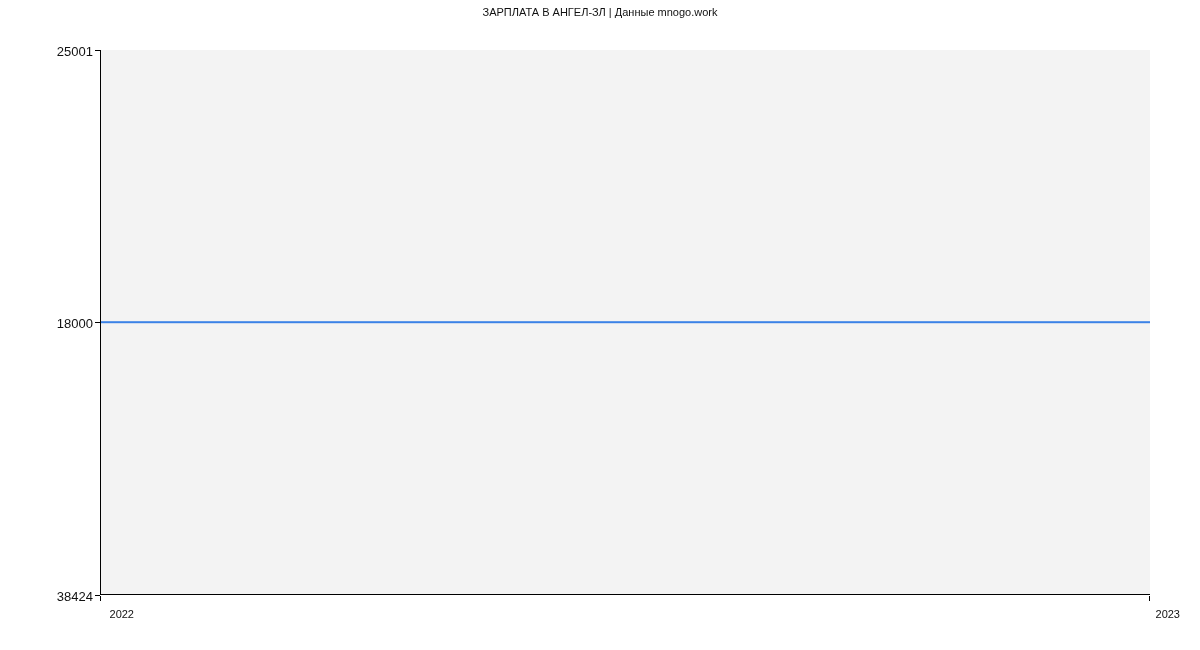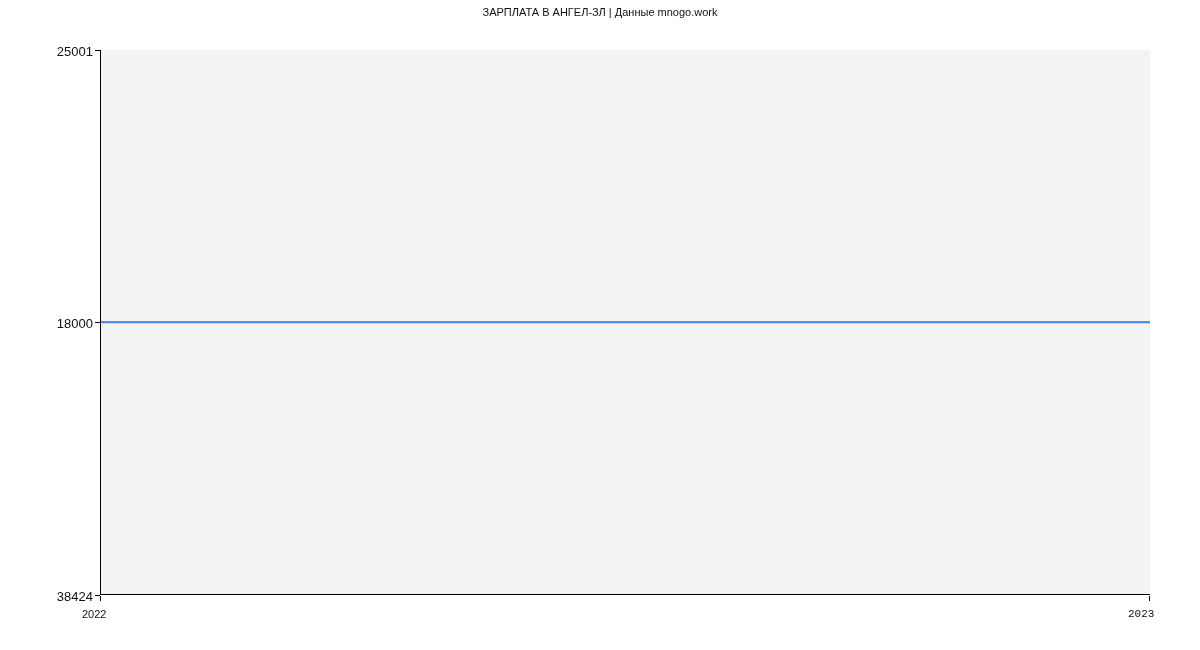--- a/index.html
+++ b/index.html
@@ -44,21 +44,22 @@
       position: absolute;
       font-size: 13px;
       color: #111;
       text-align: right;
       width: 60px;
     }
     .x-tick {
       position: absolute;
       font-size: 11px;
       color: #111;
-      text-align: left;
+      text-align: right;
+      margin-left: 12px;
     }
     .y-tick-line {
       position: absolute;
       width: 5px;
       height: 1px;
       background: #000;
     }
     .x-tick-line {
       position: absolute;
       width: 1px;
@@ -77,16 +78,16 @@
 
 <div class="y-tick" style="left: 33px; top: 44px;">25001</div>
 <div class="y-tick" style="left: 33px; top: 316px;">18000</div>
 <div class="y-tick" style="left: 33px; top: 589px;">38424</div>
 
 <div class="y-tick-line" style="left: 95px; top: 50px;"></div>
 <div class="y-tick-line" style="left: 95px; top: 322px;"></div>
 <div class="y-tick-line" style="left: 95px; top: 595px;"></div>
 
 <div class="x-tick" style="left: 82px; top: 608px; width: 40px;">2022</div>
-<div class="x-tick" style="left: 1128px; top: 608px; width: 40px; font-family: Liberation Mono, monospace;">2023</div>
+<div class="x-tick" style="left: 1128px; top: 608px; width: 40px;">2023</div>
 
 <div class="x-tick-line" style="left: 100px; top: 596px;"></div>
 <div class="x-tick-line" style="left: 1149px; top: 596px;"></div>
 
 </body></html>

